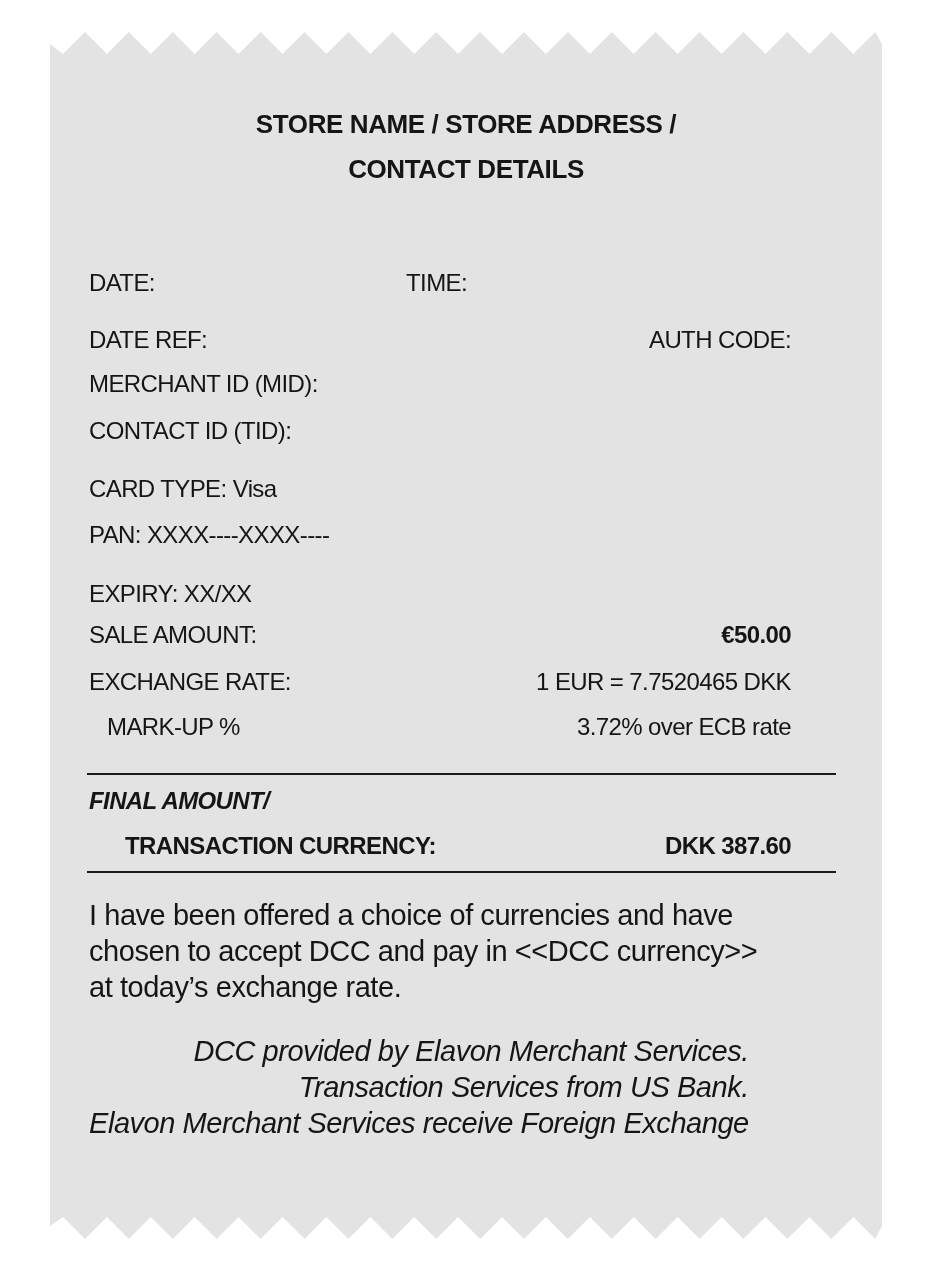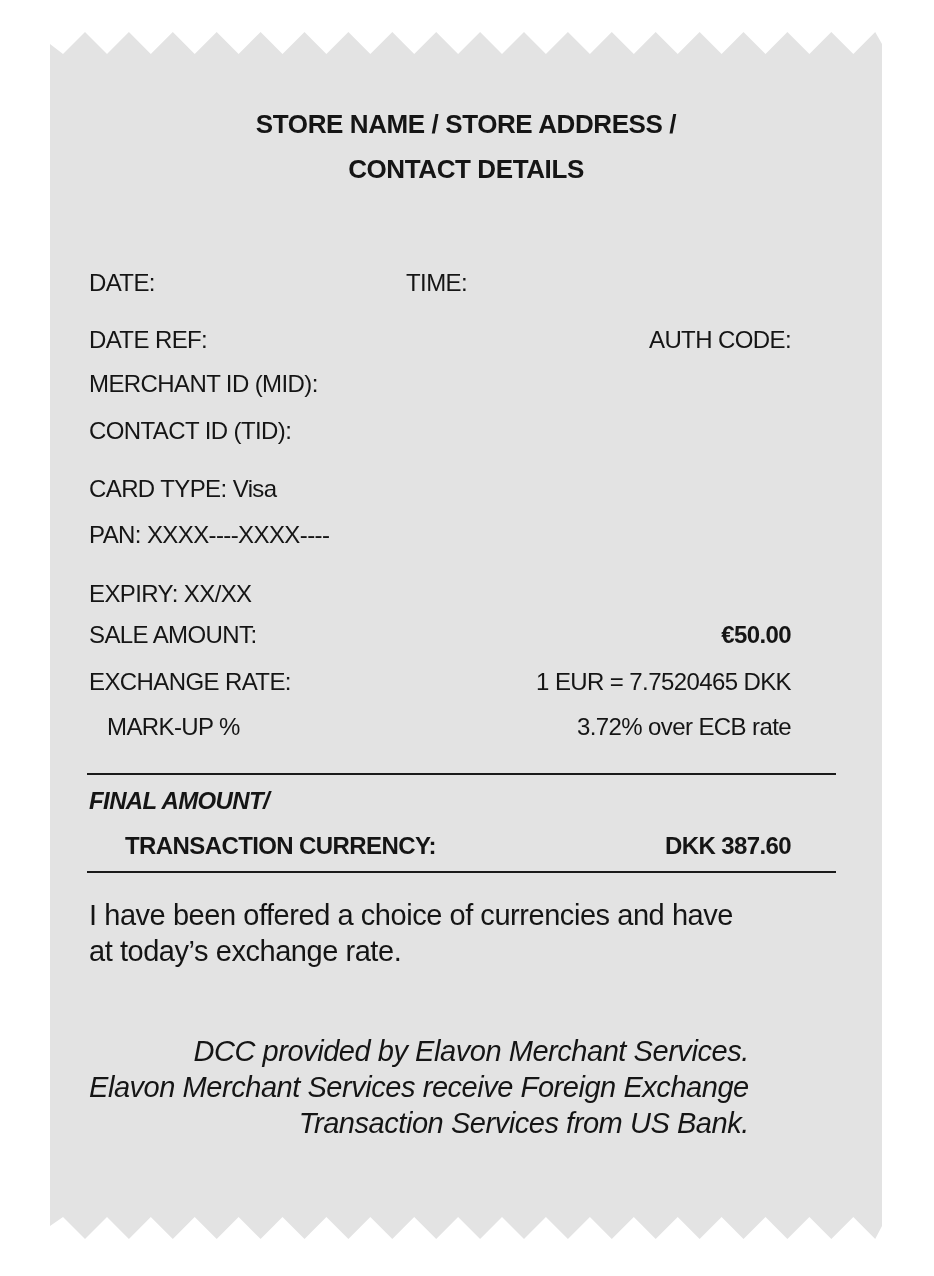--- a/index.html
+++ b/index.html
@@ -99,22 +99,23 @@
   <div class="divider" style="top:773px;"></div>
 
   <div class="txt body-txt bold" style="left:89px; top:789px;font-style:italic;">FINAL AMOUNT/</div>
   <div class="txt body-txt bold" style="left:89px; top:834px;margin-left:36px;">TRANSACTION CURRENCY:</div>
   <div class="txt body-txt bold right" style="right:143px; top:834px;">DKK 387.60</div>
 
   <div class="divider" style="top:871px;"></div>
 
   <div class="note" style="top:897px;">
     <div>I have been offered a choice of currencies and have</div>
+    <div>chosen to accept DCC and pay in &lt;&lt;DCC currency&gt;&gt;</div>
     <div>at today’s exchange rate.</div>
   </div>
 
   <div class="note italic" style="top:1033px;">
     <div>DCC provided by Elavon Merchant Services.</div>
+    <div>Transaction Services from US Bank.</div>
     <div>Elavon Merchant Services receive Foreign Exchange</div>
-    <div>Transaction Services from US Bank.</div>
   </div>
 
 </div>
 
 </body></html>

